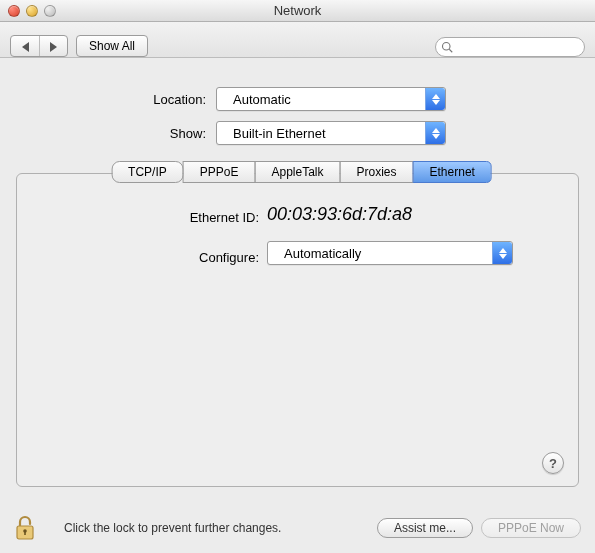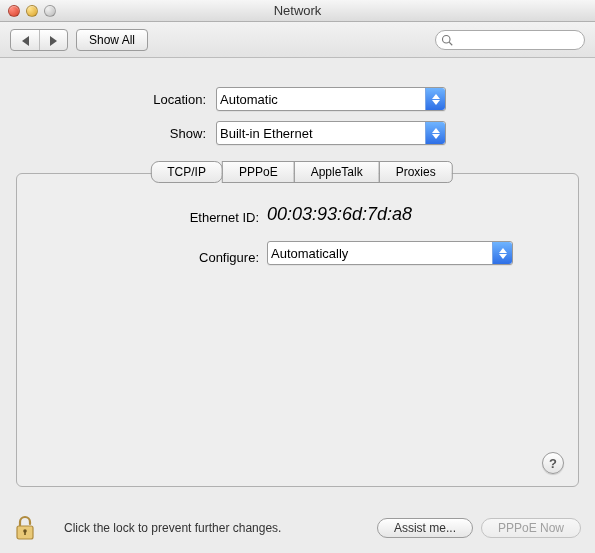--- a/index.html
+++ b/index.html
@@ -39,21 +39,21 @@
     position: absolute; left: 0; right: 0; text-align: center;
     font-size: 13px; color: #333;
   }
 
   
   .toolbar {
     height: 36px;
     background: linear-gradient(#f2f2f2, #e3e3e3);
     border-bottom: 1px solid #bcbcbc;
     display: flex;
-    align-items: center;
+    align-items: flex-end;
     padding: 0 10px;
     gap: 8px;
     position: relative;
   }
   .seg {
     display: inline-flex;
     border: 1px solid #9c9c9c;
     border-radius: 4px;
     overflow: hidden;
     background: linear-gradient(#ffffff,#e6e6e6);
@@ -113,21 +113,21 @@
     color: #000;
   }
   .aqua-select {
     position: relative;
     background: #fff;
     border: 1px solid #9a9a9a;
     border-radius: 3px;
     height: 24px;
     display: flex;
     align-items: center;
-    padding: 0 28px 0 3px;
+    padding: 0 28px 0 16px;
     font-size: 13px;
     box-shadow: 0 1px 0 rgba(0,0,0,0.05);
     cursor: pointer;
   }
   .aqua-select .arrow-cap {
     position: absolute; right: 0; top: 0; bottom: 0;
     width: 20px;
     background: linear-gradient(#6fb4ff,#2e6fe6);
     border-left: 1px solid #7aa6e6;
     border-top-right-radius: 3px;
@@ -316,20 +316,21 @@
     </div>
   </div>
 
   <div class="panel-wrap">
     <div class="tabbar">
 
     <div class="tab">TCP/IP</div>
         <div class="tab">PPPoE</div>
         <div class="tab">AppleTalk</div>
         <div class="tab">Proxies</div>
+        <div class="tab active">Ethernet</div>
       </div>
 
     <div class="panel">
 
       <div class="row-inline">
         <div class="lbl">Ethernet ID:</div>
         <div class="val">00:03:93:6d:7d:a8</div>
       </div>
 
       <div class="row-inline">

